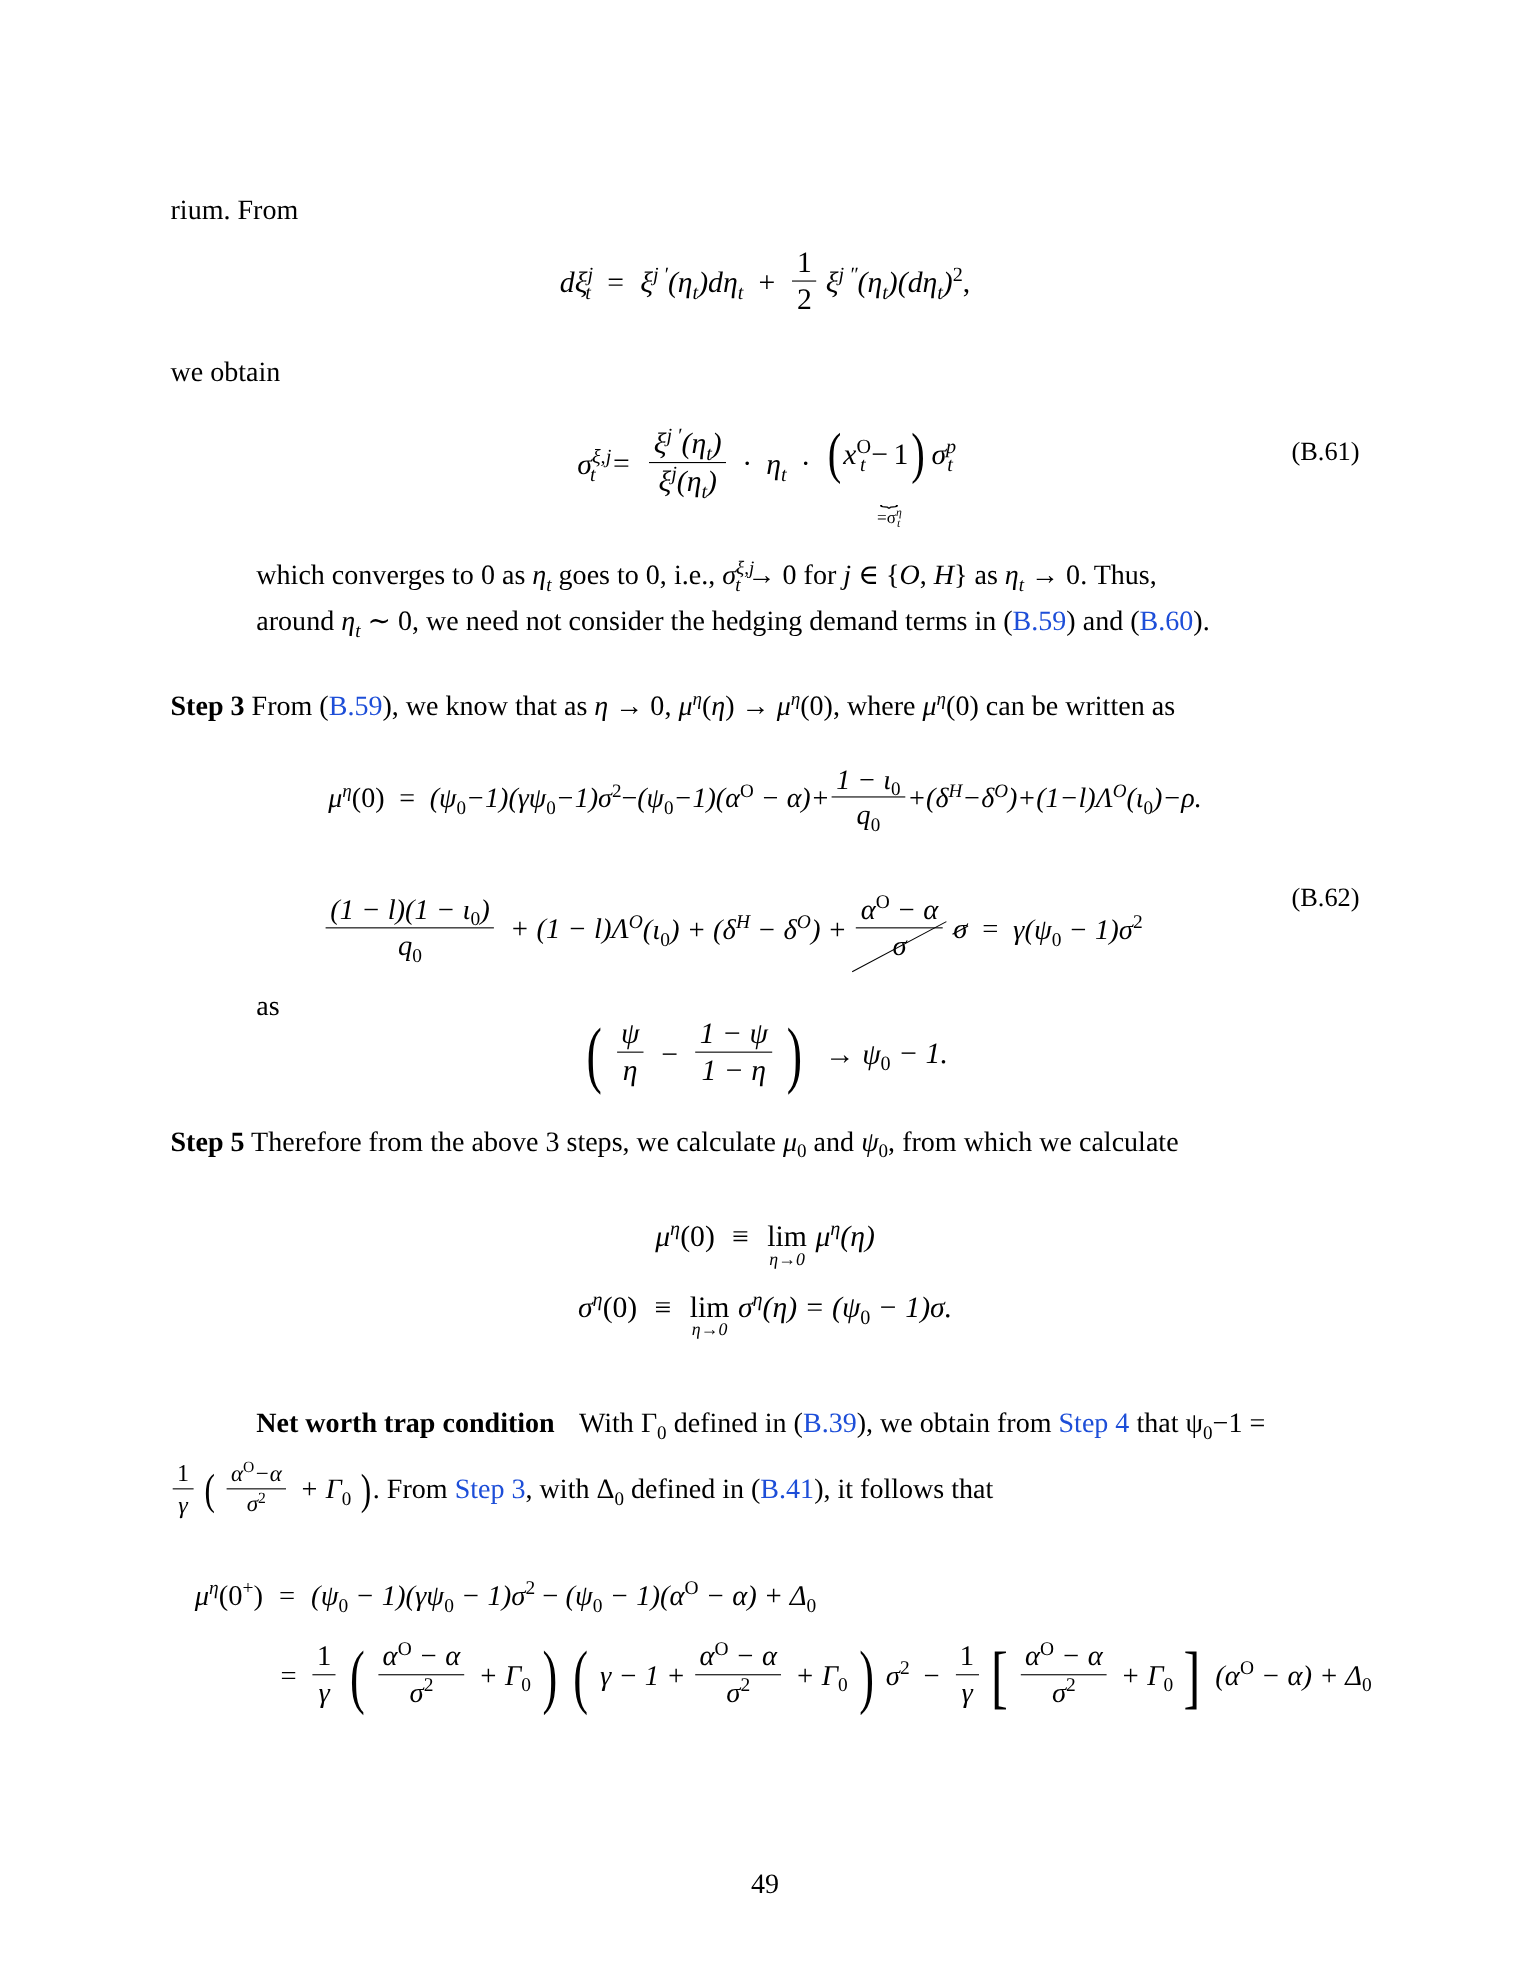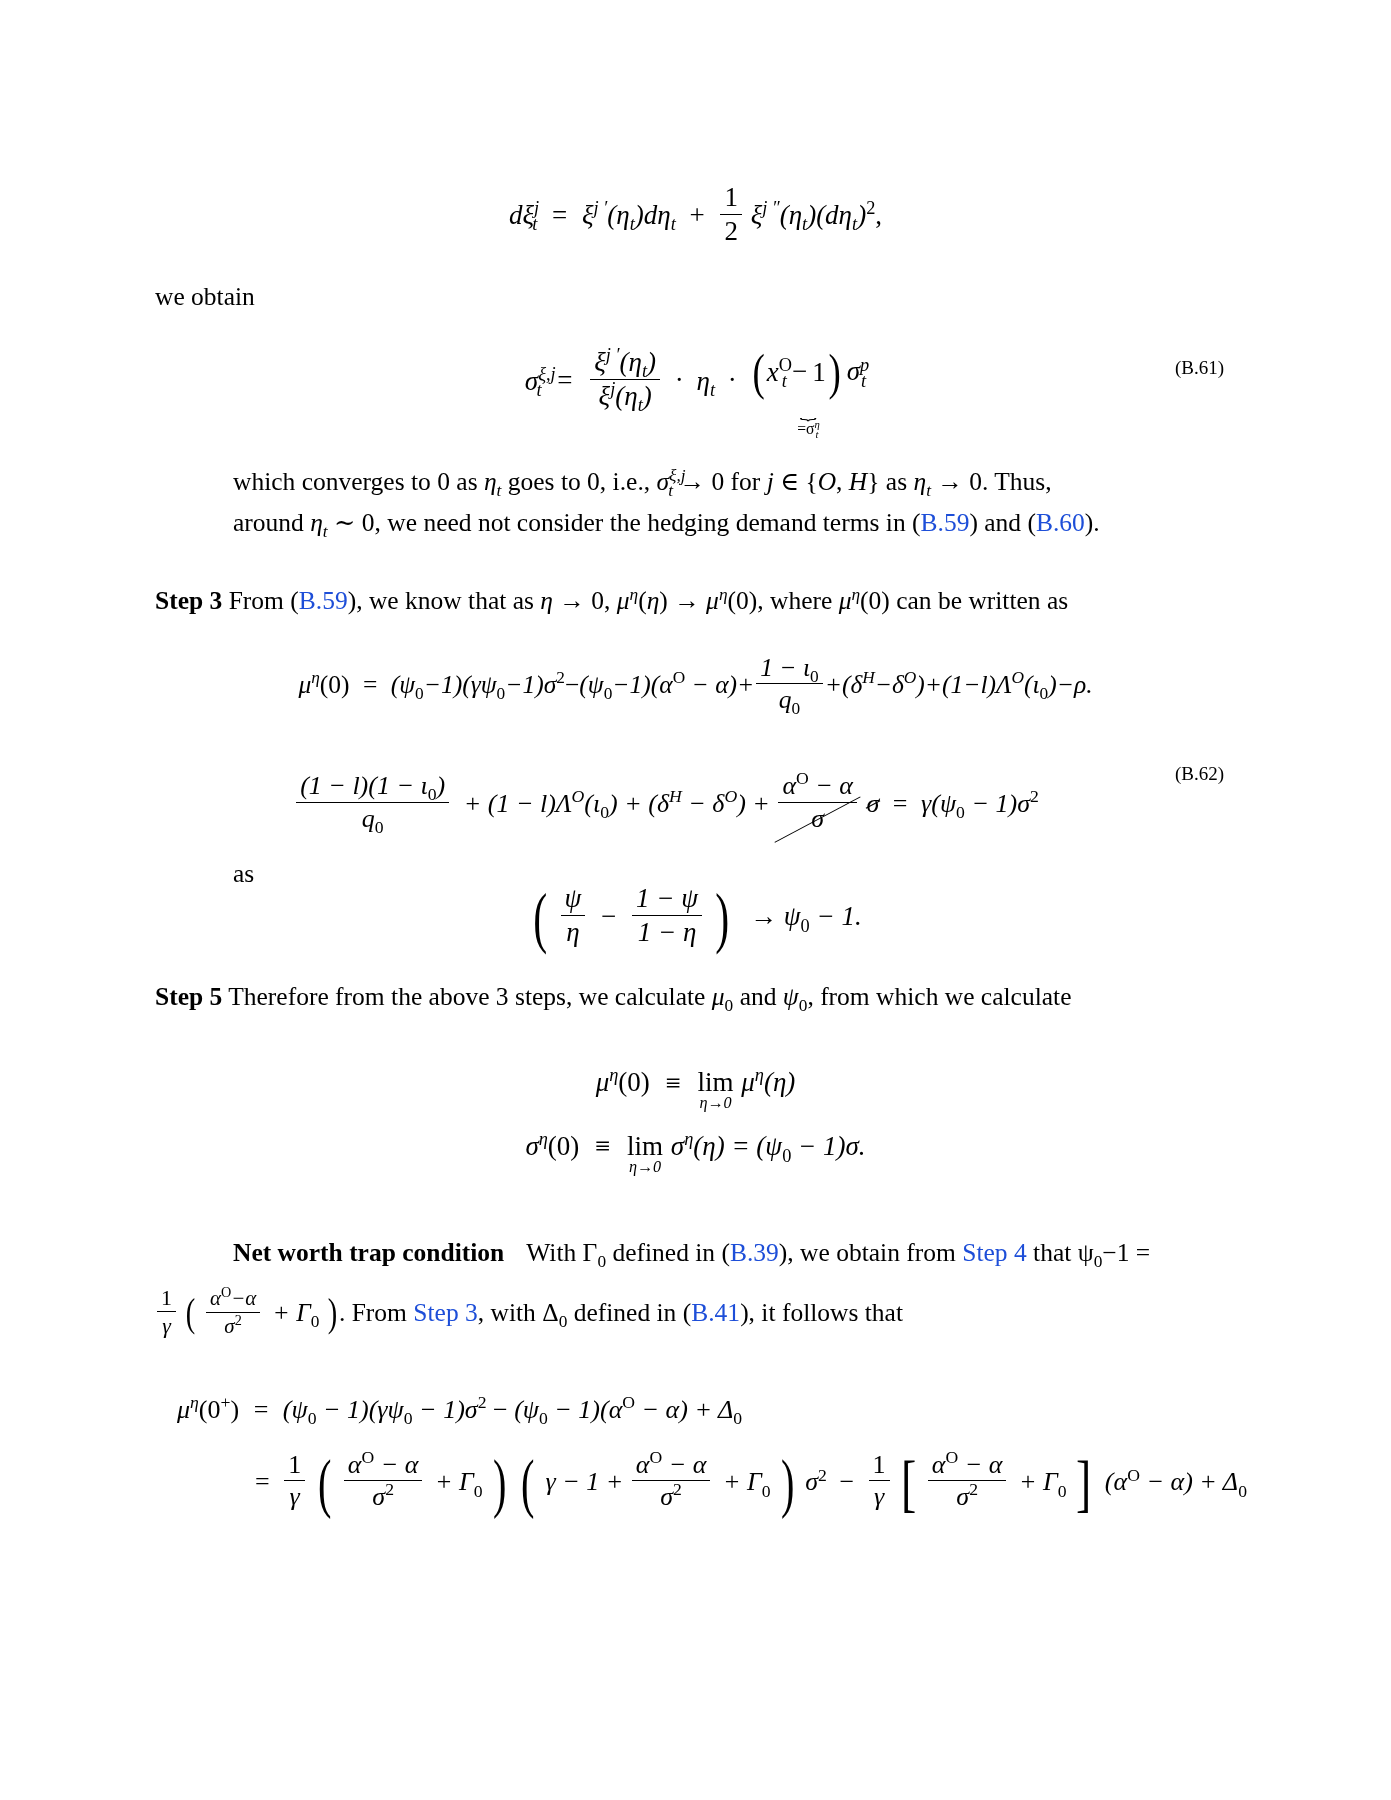--- a/index.html
+++ b/index.html
@@ -53,23 +53,23 @@
     justify-content: center;
     width: 100%;
     position: relative;
   }
   .eq-center {
     text-align: center;
     font-size: 27px;
   }
   .eq-num {
     position: absolute;
-    right: 12px;
-    font-style: normal;
-    font-size: 19px;
+    right: 0;
+    font-style: normal;
+    font-size: 24px;
   }
   
   .frac {
     display: inline-flex;
     flex-direction: column;
     vertical-align: middle;
     text-align: center;
     margin: 0 2px;
     position: relative;
     top: -0.12em;
@@ -183,20 +183,23 @@
     width: 1391px;
     text-align: center;
     font-size: 25.5px;
   }
 </style>
 </head>
 <body>
 
 <div class="page">
 
+  <div class="body-text">
+    <span>rium. From</span>
+  </div>
 
   <div class="eq-block" style="margin-top:14px;">
     <div class="eq-center math">
       <span>dξ</span><sup class="mi">j</sup><sub class="mi" style="margin-left:-0.38em;">t</sub>
       <span class="mathup" style="margin:0 8px;">=</span>
       <span>ξ</span><sup class="mi">j ′</sup><span>(η</span><sub class="mi">t</sub><span>)dη</span><sub class="mi">t</sub>
       <span class="mathup" style="margin:0 7px;">+</span>
       <span class="frac mathup">
         <span class="num">1</span>
         <span class="den">2</span>
@@ -373,14 +376,15 @@
       <span class="frac">
         <span class="num"><span>α</span><sup class="m">O</sup><span> − α</span></span>
         <span class="den"><span>σ</span><sup class="m">2</sup></span>
       </span>
       <span style="margin-left:4px;">+ Γ</span><sub class="m">0</sub>
       <span class="brack-tall">]</span>
       <span style="margin-left:4px;">(α</span><sup class="m">O</sup><span> − α) + Δ</span><sub class="m">0</sub>
     </div>
   </div>
 
+  <div class="pagenum">49</div>
 
 </div>
 
 </body></html>

